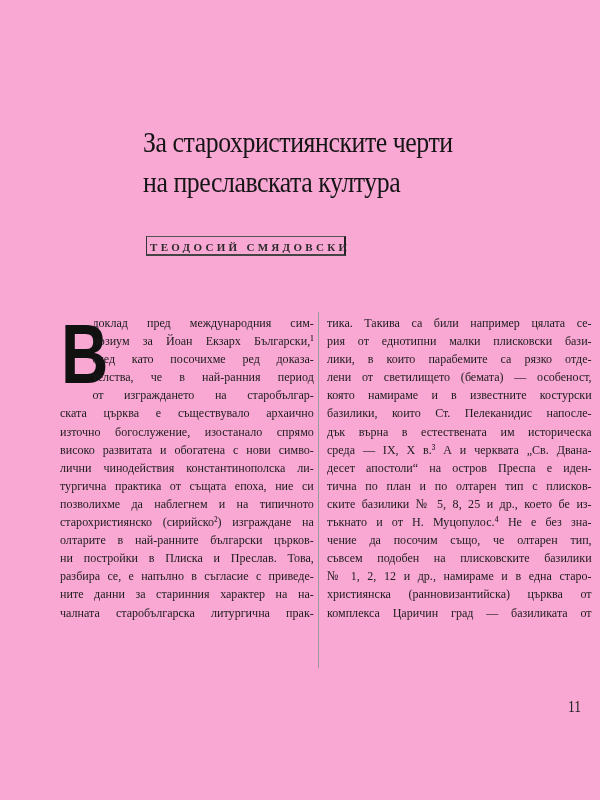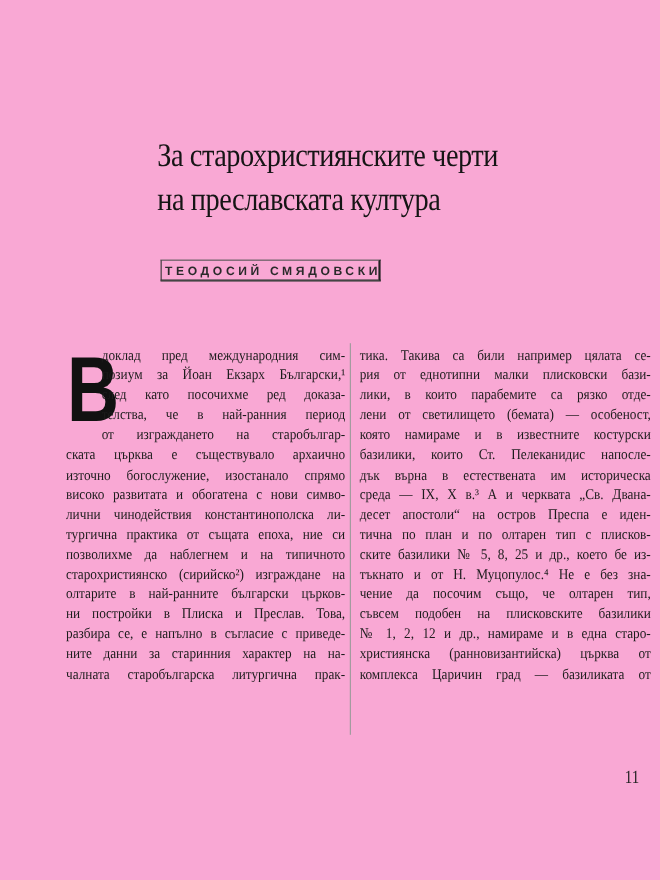--- a/index.html
+++ b/index.html
@@ -21,21 +21,21 @@
       white-space: nowrap;
     }
     .title .line { display: block; }
     .byline {
       position: absolute; left: 146px; top: 236px;
       height: 20px; width: 200px;
       border-top: 1px solid #555;
       border-bottom: 2px solid #444;
       border-left: 1px solid #333;
       border-right: 2px solid #222;
-      font-family: Liberation Sans, sans-serif;
+      font-family: Liberation Serif, serif;
       font-size: 11px; font-weight: bold;
       letter-spacing: 3.3px;
       line-height: 20px;
       padding-left: 3px;
       color: #2a2a2a;
       white-space: nowrap;
       box-sizing: border-box;
     }
     .col {
       position: absolute; top: 314px;

